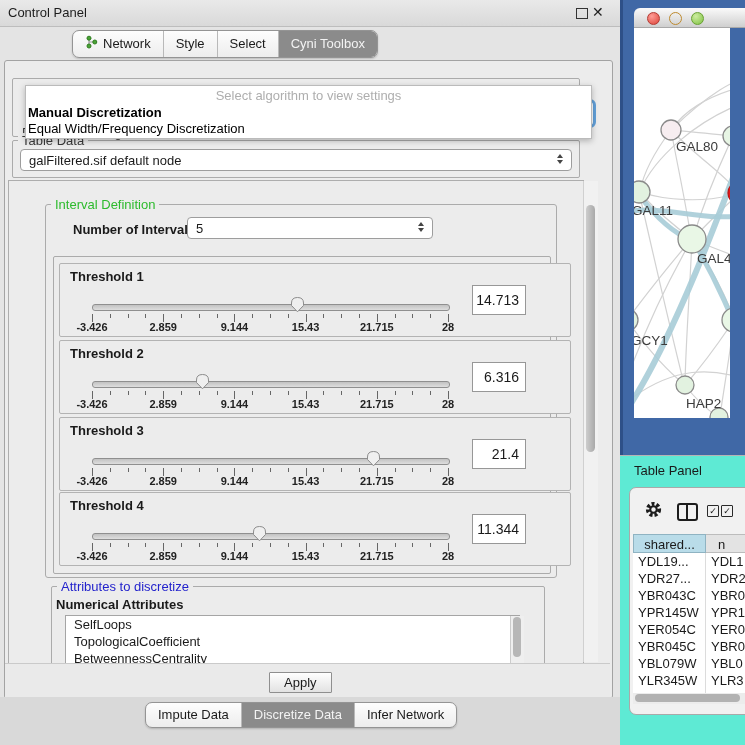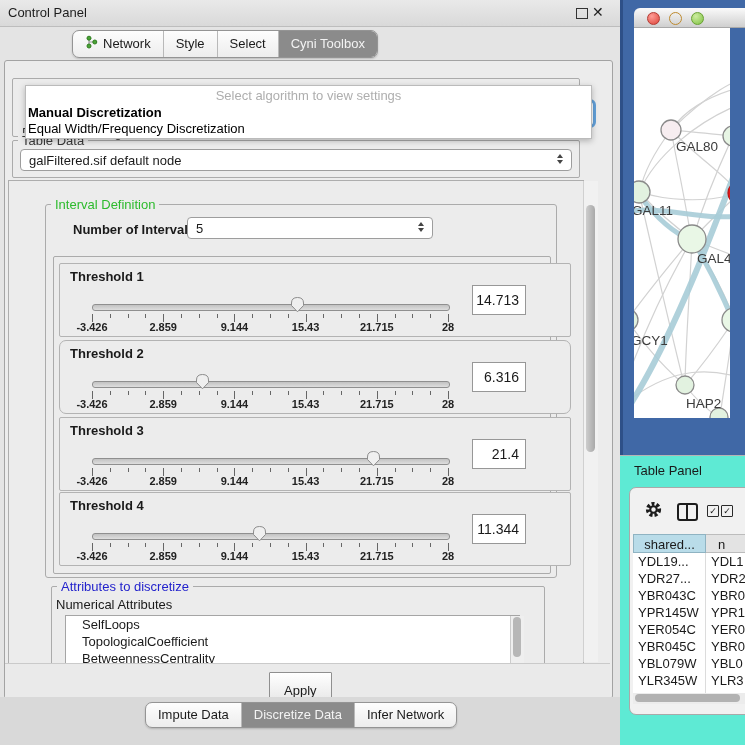--- a/index.html
+++ b/index.html
@@ -42,26 +42,26 @@
   .tpanel{position:absolute;border:1px solid #b3b3b3;border-radius:2px;background:#ececec;padding-left:26px;}
   .tlabel{position:absolute;left:10px;top:5px;font-weight:700;}
   .track{position:absolute;left:32px;top:40px;width:356px;height:5px;border:1px solid #8f8f8f;border-radius:3px;
          background:linear-gradient(#c2c2c2,#dedede);}
   .tick{position:absolute;width:1px;background:#666;}
   .ticklab{position:absolute;width:60px;text-align:center;font-size:11px;font-weight:700;color:#222;top:57px;}
   .thumb{position:absolute;top:32px;width:15px;height:17px;}
   .valbox{position:absolute;left:412px;top:21px;width:54px;height:30px;background:#fff;border:1px solid #979797;
           box-sizing:border-box;text-align:right;padding:6px 6px 0 0;font-size:14px;}
   #numattr-list{position:absolute;left:56px;top:434px;width:453px;height:60px;background:#fff;border:1px solid #a5a5a5;}
-  #numattr-list .li{padding:1px 0 1px 16px;height:15px;}
+  #numattr-list .li{padding:1px 0 1px 8px;height:15px;}
   #list-vsb{position:absolute;left:501px;top:435px;width:13px;height:58px;background:#efefef;border-left:1px solid #ccc;}
   #list-vsb .th{position:absolute;left:2px;top:1px;width:8px;height:40px;background:#b7b7b7;border-radius:4px;}
   #applybar{left:5px;top:663px;width:605px;height:33px;background:#eaeaea;border-top:1px solid #cacaca;}
   .btn{position:absolute;background:linear-gradient(#ffffff,#e2e2e2);border:1px solid #8f8f8f;border-radius:1px;
-       padding:10px 14px;text-align:left;}
+       padding:2px 14px;text-align:left;}
   #bottombg{left:0;top:697px;width:620px;height:48px;background:#d9d9d9;}
   
   #netframe{left:620px;top:0;width:125px;height:455px;background:#4068a6;border-left:3px solid #2e5088;box-sizing:border-box;}
   #macwin{left:634px;top:8px;width:115px;height:410px;}
   #mactb{position:absolute;left:0;top:0;width:115px;height:20px;border-radius:6px 0 0 0;
          background:linear-gradient(#fafafa,#cfcfcf);border-bottom:1px solid #a8a8a8;box-sizing:border-box;}
   .light{position:absolute;top:4px;width:13px;height:13px;border-radius:50%;}
   #canvas{left:634px;top:28px;width:96px;height:390px;background:#fff;overflow:hidden;}
   #tablepanel{left:620px;top:455px;width:125px;height:290px;background:#5eead4;border-top:1px solid #b5b5b5;box-sizing:border-box;}
   #tp-title{position:absolute;left:14px;top:7px;}
@@ -171,21 +171,21 @@
         <span class="ticklab" style="left:73.2px;">2.859</span>
         <span class="ticklab" style="left:144.4px;">9.144</span>
         <span class="ticklab" style="left:215.6px;">15.43</span>
         <span class="ticklab" style="left:286.8px;">21.715</span>
         <span class="ticklab" style="left:358.0px;">28</span>
         <span class="thumb" style="left:230.0px;"><svg width="15" height="17" viewBox="0 0 15 17">
             <path d="M1.5,7 Q1.5,1.5 7.5,1.5 Q13.5,1.5 13.5,7 L13.5,9.5 L7.5,15.8 L1.5,9.5 Z" fill="#efefef" stroke="#8d8d8d"></path>
           </svg></span>
         <div class="valbox">14.713</div>
       </div>
-      <div class="tpanel" style="left: 50px; top: 159px; width: 484px; height: 72px; border-radius: 7px;">
+      <div class="tpanel" style="left: 50px; top: 159px; width: 484px; height: 72px;">
         <span class="tlabel">Threshold 2</span>
         <div class="track"></div>
         <span class="tick" style="left:32.0px;top:50px;height:8px;"></span>
         <span class="tick" style="left:49.8px;top:50px;height:4px;"></span>
         <span class="tick" style="left:67.6px;top:50px;height:4px;"></span>
         <span class="tick" style="left:85.4px;top:50px;height:4px;"></span>
         <span class="tick" style="left:103.2px;top:50px;height:8px;"></span>
         <span class="tick" style="left:121.0px;top:50px;height:4px;"></span>
         <span class="tick" style="left:138.8px;top:50px;height:4px;"></span>
         <span class="tick" style="left:156.6px;top:50px;height:4px;"></span>
@@ -280,21 +280,21 @@
         <span class="ticklab" style="left:358.0px;">28</span>
         <span class="thumb" style="left:191.8px;"><svg width="15" height="17" viewBox="0 0 15 17">
             <path d="M1.5,7 Q1.5,1.5 7.5,1.5 Q13.5,1.5 13.5,7 L13.5,9.5 L7.5,15.8 L1.5,9.5 Z" fill="#efefef" stroke="#8d8d8d"></path>
           </svg></span>
         <div class="valbox">11.344</div>
       </div>
     </div>
 
   <div class="group" style="left:42px;top:405px;width:492px;height:130px;"></div>
   <span class="gtitle blue" style="left:48px;top:398px;">Attributes to discretize</span>
-  <span class="abs" style="left:47px;top:416px;font-weight:400;">Numerical Attributes</span>
+  <span class="abs" style="left:47px;top:416px;font-weight:700;">Numerical Attributes</span>
   <div id="numattr-list">
       <div class="li">SelfLoops</div>
       <div class="li">TopologicalCoefficient</div>
       <div class="li">BetweennessCentrality</div>
     </div>
   <div id="list-vsb">
       <div class="th"></div>
     </div>
 </div>
 <div class="abs" id="vsb">

